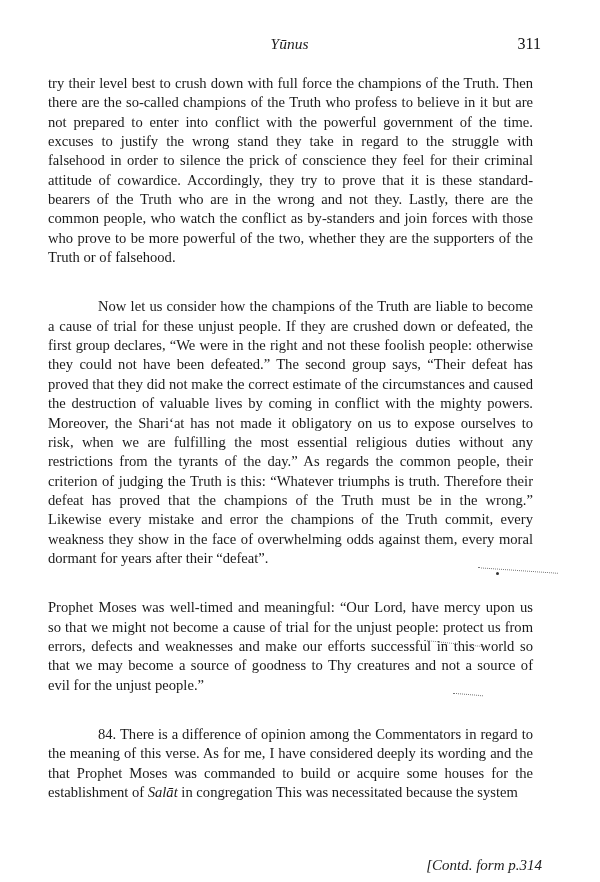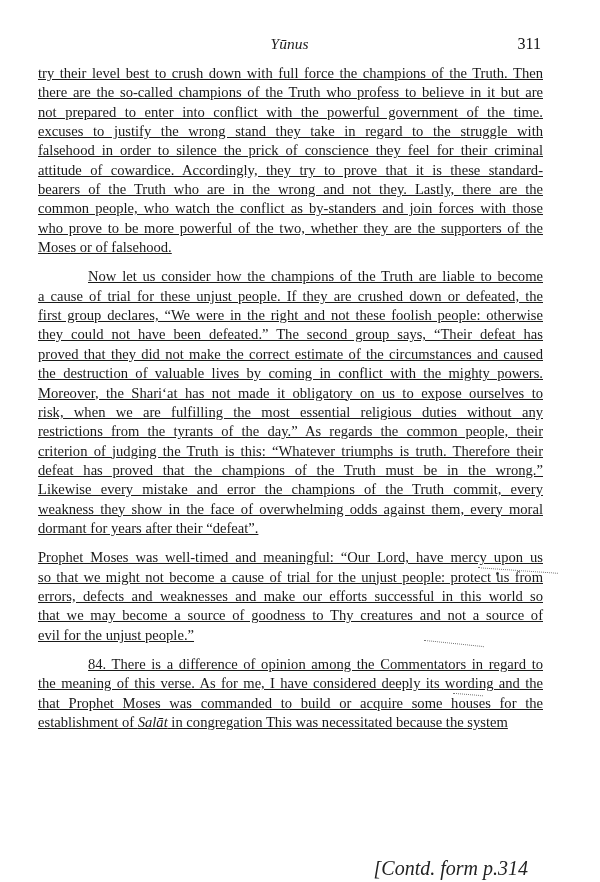--- a/index.html
+++ b/index.html
@@ -49,24 +49,23 @@
     }
     .body-text {
       position: absolute;
       left: 38px;
       top: 64px;
       width: 505px;
       font-size: 14.6px;
       line-height: 19.35px;
     }
     .para {
-      margin: 0;
+      margin: 10px;
       text-align: justify;
       text-align-last: left;
-      text-decoration: underline;
     }
     .para .line {
       display: block;
       text-align: justify;
       text-align-last: justify;
       white-space: nowrap;
     }
     .para .line.last {
       text-align-last: left;
     }
@@ -77,24 +76,24 @@
       height: 10px;
     }
     .strike {
       text-decoration: line-through;
     }
     .ital {
       font-style: italic;
     }
     .continued {
       position: absolute;
-      right: 72px;
+      right: 58px;
       top: 857px;
       font-style: italic;
-      font-size: 20px;
+      font-size: 15px;
       color: #222;
     }
     .pencil-mark {
       position: absolute;
       border-top: 1px dotted #777;
       height: 0;
     }
     .dot {
       position: absolute;
       width: 3px; height: 3px;
@@ -116,21 +115,21 @@
       <p class="para">
         <span class="line first">try  their level best to crush down with full force the champions of the Truth. Then</span>
         <span class="line">there  are  the so-called champions of the Truth who profess to believe in it but are</span>
         <span class="line">not  prepared  to  enter  into  conflict  with  the   powerful government of the time.</span>
         <span class="line">excuses  to  justify  the  wrong  stand  they  take  in  regard  to  the  struggle  with</span>
         <span class="line">falsehood  in  order  to  silence  the prick of conscience they feel for their criminal</span>
         <span class="line">attitude  of  cowardice.  Accordingly,  they  try  to   prove that it is these standard-</span>
         <span class="line">bearers  of  the  Truth  who  are  in  the   wrong and not they. Lastly, there are the</span>
         <span class="line">common  people,   who watch the conflict as by-standers and join forces with those</span>
         <span class="line">who  prove to be more powerful of the two, whether they are the supporters of the</span>
-        <span class="line last">Moses or of falsehood.</span>
+        <span class="line last">Truth or of falsehood.</span>
       </p>
       <div class="gap"></div>
       <p class="para indent">
         <span class="line first">Now   let us consider how the champions of the Truth are liable to become</span>
         <span class="line">a  cause   of trial for these unjust people. If they are crushed down or defeated, the</span>
         <span class="line">first  group declares, “We were in the right and not these foolish people: otherwise</span>
         <span class="line">they  could  not  have  been  defeated.”  The second group says, “Their defeat has</span>
         <span class="line">proved that they did not make the correct estimate of the circumstances and caused</span>
         <span class="line">the  destruction  of  valuable  lives  by  coming in conflict with the mighty powers.</span>
         <span class="line">Moreover,  the  Shari‘at  has  not  made  it obligatory on us to expose ourselves to</span>

